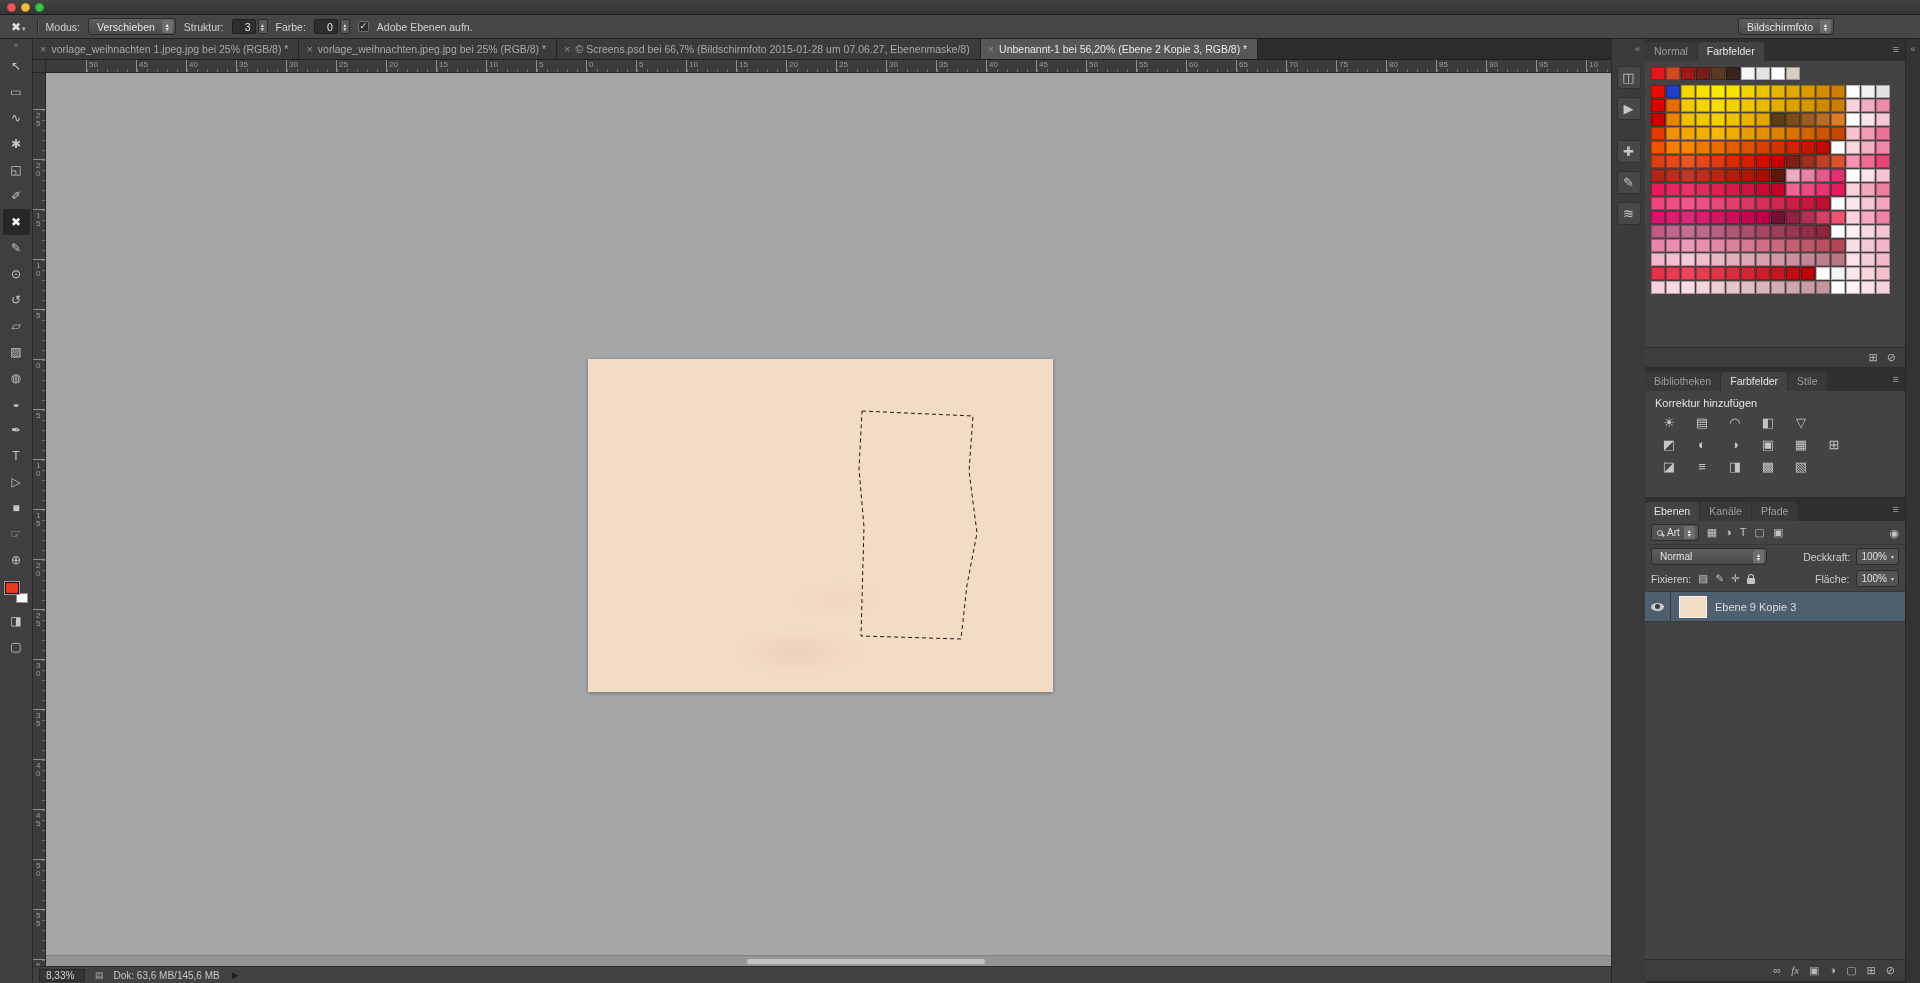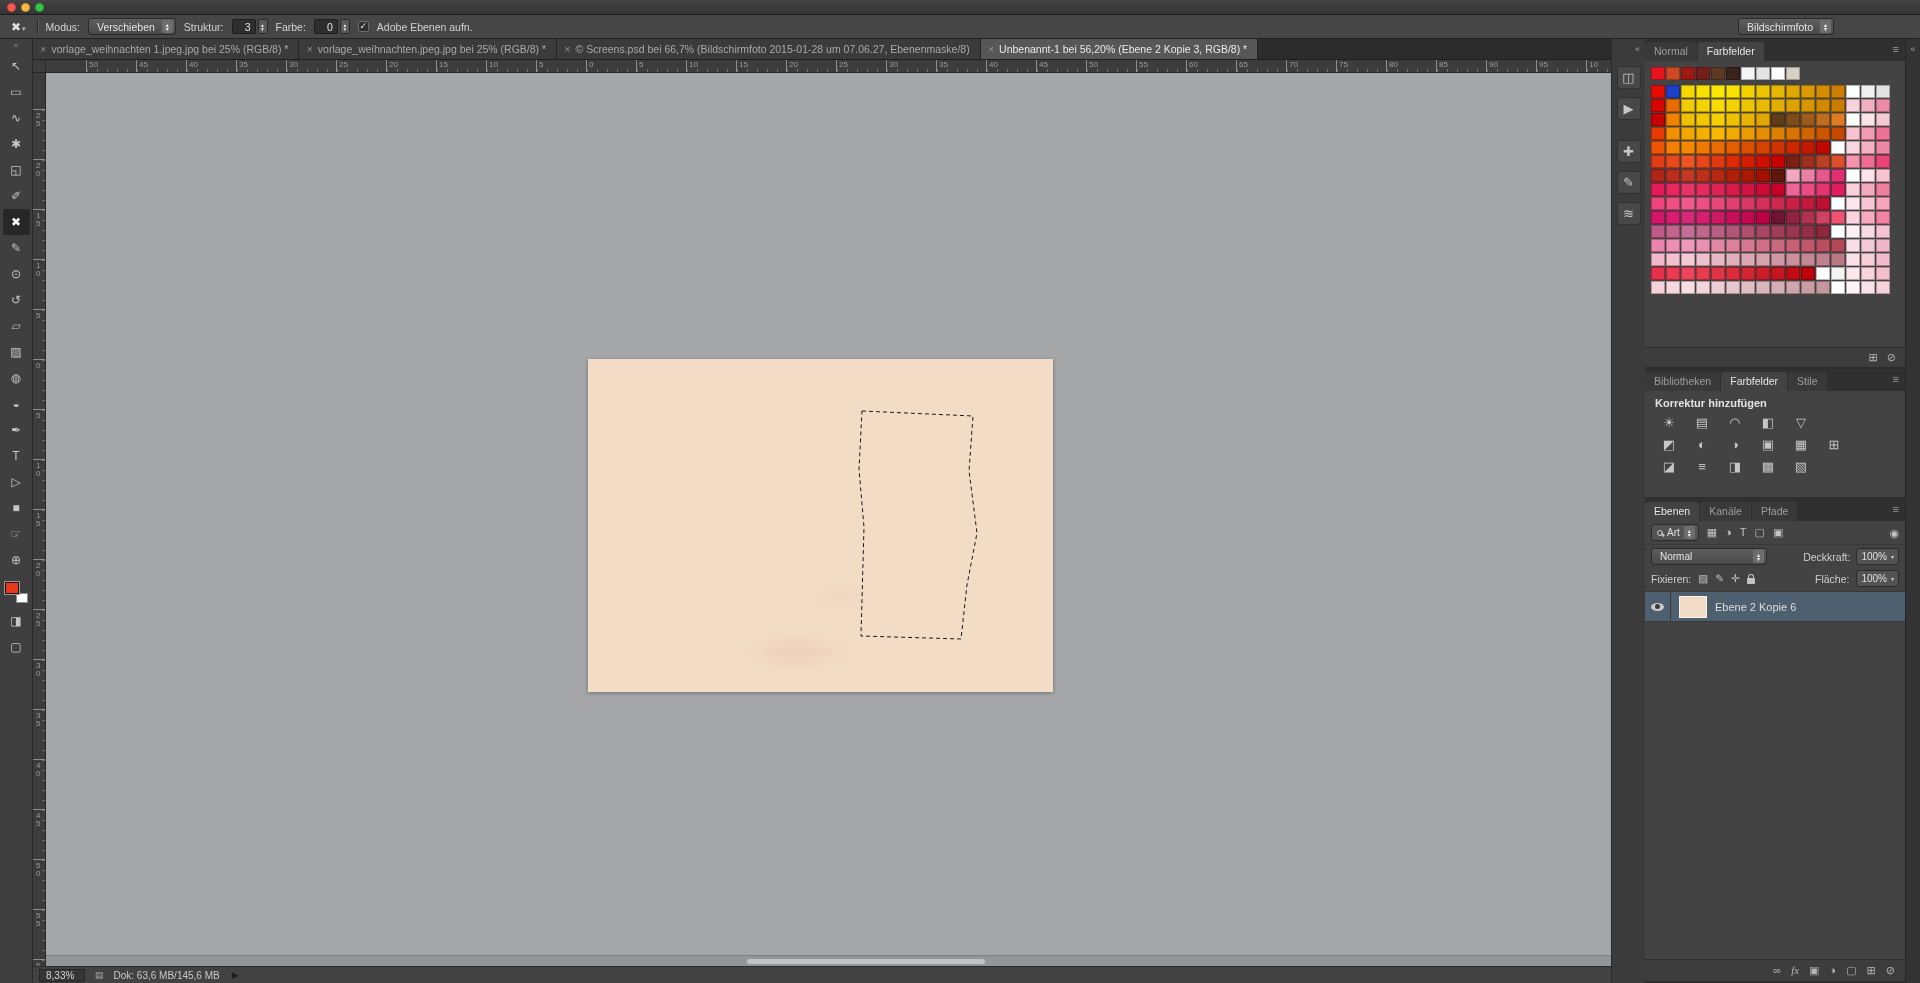--- a/index.html
+++ b/index.html
@@ -124,21 +124,21 @@
 
   .swatches-body{padding:6px 6px 2px;flex:1;min-height:0;overflow:hidden}
   .swatch-row{display:flex;gap:1px;margin-bottom:1px}
   .swatches-toprow{margin-bottom:5px}
   .swatch{width:14px;height:13px;box-shadow:inset 0 0 0 1px rgba(0,0,0,.28);flex:0 0 auto}
   .panel-bottombar{height:20px;background:#3d3d3d;border-top:1px solid #2d2d2d;display:flex;
     align-items:center;justify-content:flex-end;gap:9px;padding:0 9px;flex:0 0 auto}
   .panel-bottom-icon{color:#b5b5b5;font-size:11px;line-height:1}
   .panel-bottom-icon[data-name="layer-effects-icon"]{font-style:italic;font-family:"Liberation Serif",serif}
 
-  .adj-heading{font-size:11px;font-weight:bold;color:#e3e3e3;padding:6px 10px 3px}
+  .adj-heading{font-size:11px;font-weight:normal;color:#e3e3e3;padding:6px 10px 3px}
   .adj-row{display:flex;gap:13px;padding:2px 14px}
   .adj-icon{color:#c6c6c6;font-size:13px;width:20px;text-align:center;line-height:18px}
 
   .layers-filter{display:flex;align-items:center;gap:8px;padding:3px 6px;border-bottom:1px solid #383838}
   .mini-select{display:flex;align-items:center;background:#535353;border:1px solid #2b2b2b;
     border-radius:3px;height:17px;padding:0 3px 0 5px;font-size:10px;color:#e0e0e0;gap:4px}
   .mag{width:6px;height:6px;border:1.5px solid #c9c9c9;border-radius:50%;position:relative;flex:0 0 auto}
   .mag::after{content:"";position:absolute;width:4px;height:1.5px;background:#c9c9c9;right:-3px;
     bottom:-1px;transform:rotate(45deg)}
   .filter-icons{display:flex;gap:8px;align-items:center}
@@ -861,21 +861,21 @@
             <i data-name="chevron-down-icon">▾</i>
           </div>
         </div>
 
         <div class="layers-list" id="layers-list" data-name="layers-list">
             <div class="layer-row selected" data-name="layer-row">
               <div class="eye-cell" data-name="layer-visibility-toggle">
                 <span class="eye" data-name="eye-icon"></span>
               </div>
               <div class="layer-thumb" data-name="layer-thumbnail" style="background: rgb(243, 220, 198);"></div>
-              <span class="layer-name" data-name="layer-name">Ebene 2 Kopie 6</span>
+              <span class="layer-name" data-name="layer-name">Ebene 9 Kopie 3</span>
             </div>
           </div>
         <div class="layers-bottombar" id="layers-bottom" data-name="layers-bottombar">
             <span class="panel-bottom-icon" data-name="link-layers-icon">∞</span>
             <span class="panel-bottom-icon" data-name="layer-effects-icon">fx</span>
             <span class="panel-bottom-icon" data-name="add-layer-mask-icon">▣</span>
             <span class="panel-bottom-icon" data-name="new-adjustment-layer-icon">◑</span>
             <span class="panel-bottom-icon" data-name="new-group-icon">▢</span>
             <span class="panel-bottom-icon" data-name="new-layer-icon">⊞</span>
             <span class="panel-bottom-icon" data-name="delete-layer-icon">⊘</span>

